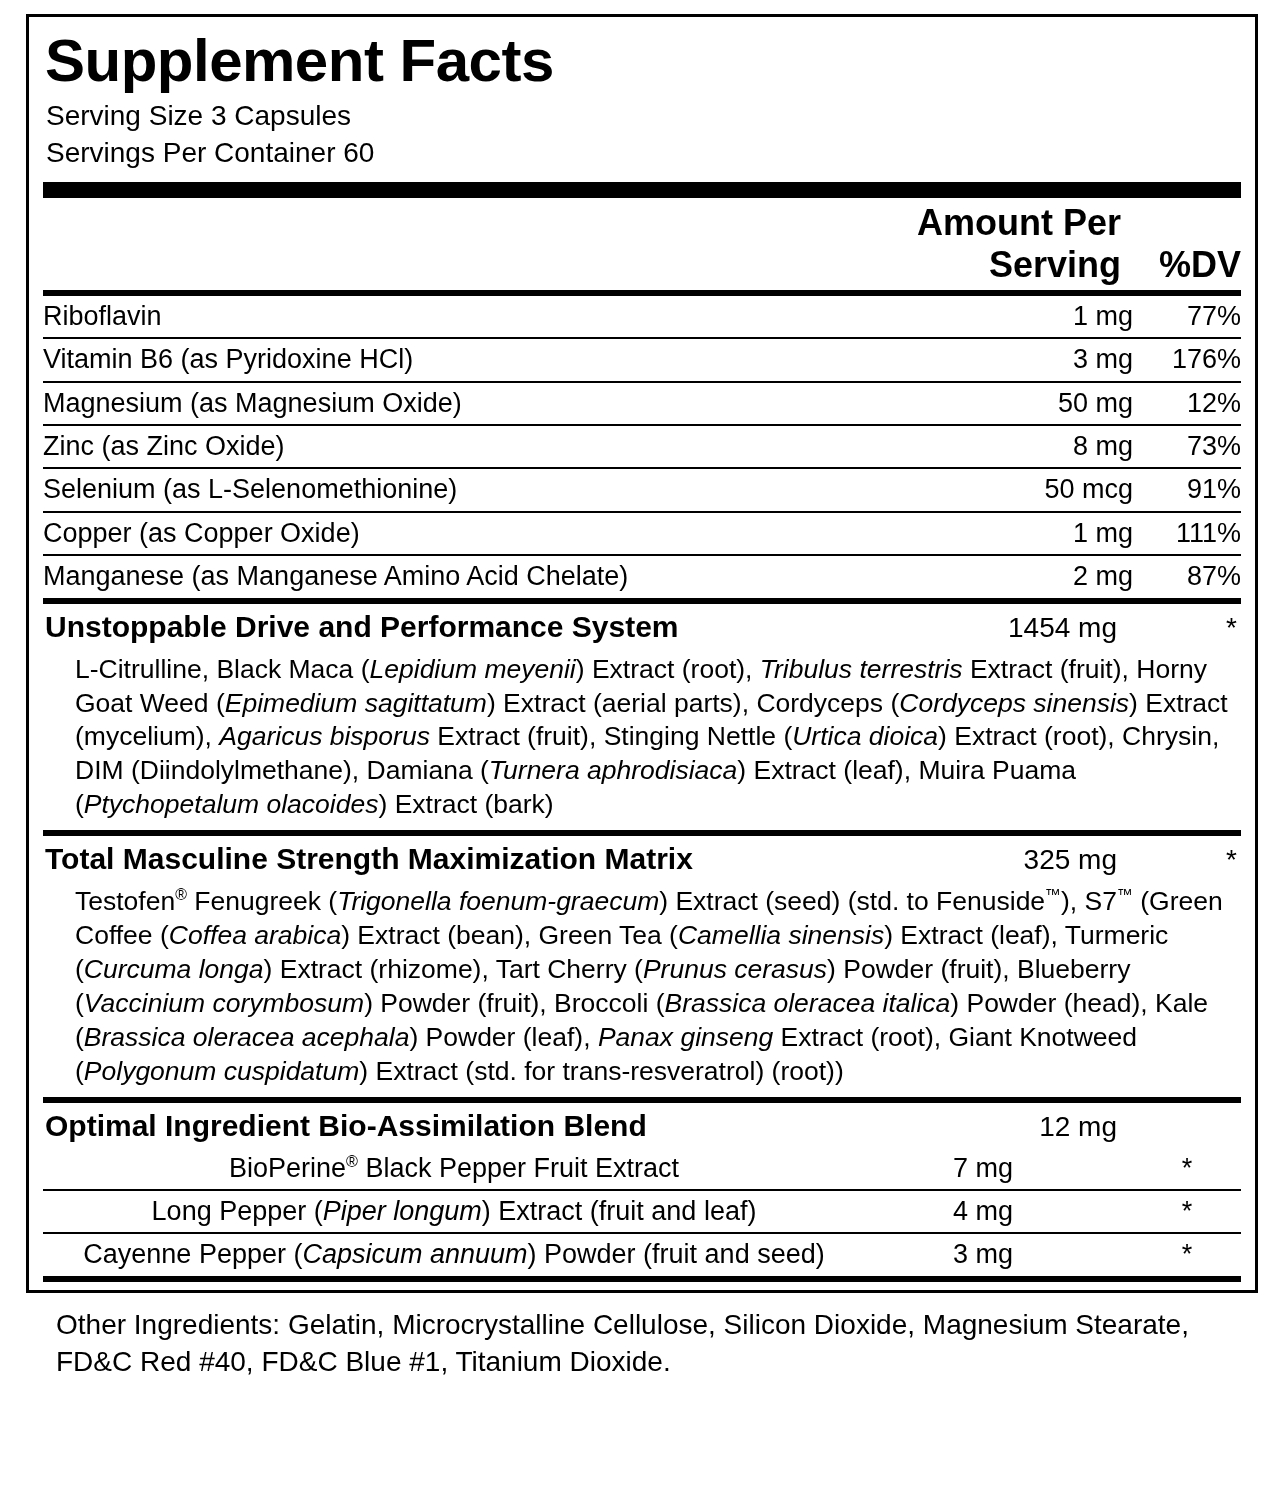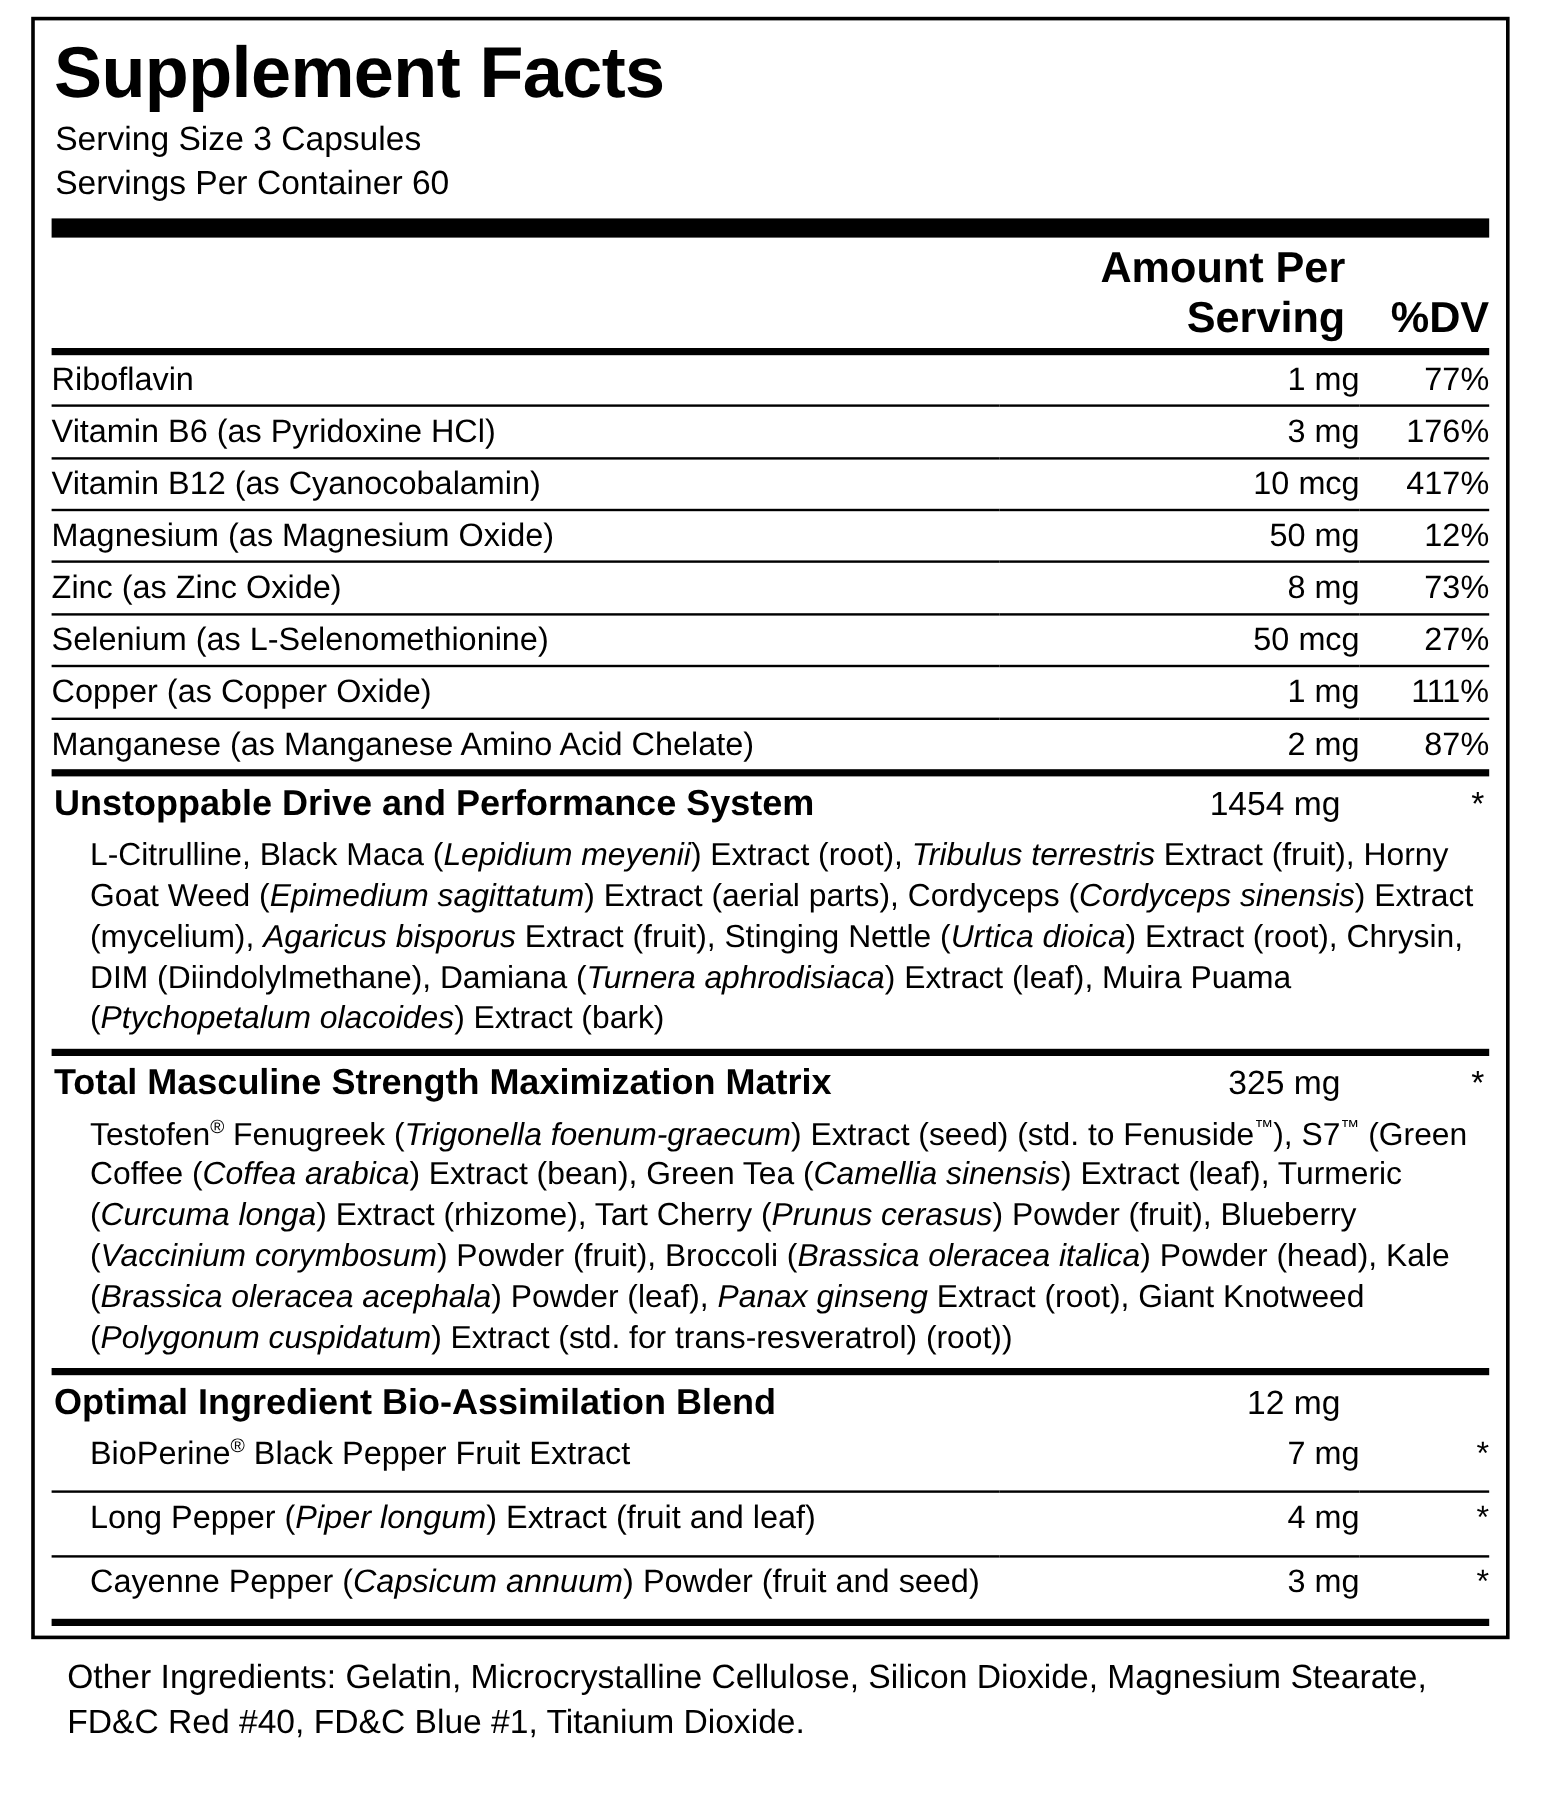--- a/index.html
+++ b/index.html
@@ -114,24 +114,25 @@
     line-height: 1.28;
     padding: 4px 6px 8px 32px;
     text-align: left;
   }
   .sub-table {
     width: 100%;
     border-collapse: collapse;
     font-size: 27px;
   }
   .sub-table td {
-    padding: 4px 0 15px 0;
+    padding: 4px 0 5px 0;
     border-bottom: 2px solid #000;
     vertical-align: top;
     line-height: 1.2;
+    text-align: center;
   }
   .sub-table td.name { padding-left: 32px; }
   .sub-table tr:last-child td { border-bottom: none; }
   .footnote {
     font-size: 26px;
     padding: 6px 0 2px 4px;
   }
   .other-ing {
     font-size: 28px;
     line-height: 1.32;
@@ -170,38 +171,33 @@
           <td class="name">Riboflavin</td>
           <td class="amt">1 mg</td>
           <td class="dv">77%</td>
         </tr>
         <tr>
           <td class="name">Vitamin B6 (as Pyridoxine HCl)</td>
           <td class="amt">3 mg</td>
           <td class="dv">176%</td>
         </tr>
         <tr>
-          <td class="name">Vitamin B12 (as Cyanocobalamin)</td>
-          <td class="amt">10 mcg</td>
-          <td class="dv">417%</td>
-        </tr>
-        <tr>
           <td class="name">Magnesium (as Magnesium Oxide)</td>
           <td class="amt">50 mg</td>
           <td class="dv">12%</td>
         </tr>
         <tr>
           <td class="name">Zinc (as Zinc Oxide)</td>
           <td class="amt">8 mg</td>
           <td class="dv">73%</td>
         </tr>
         <tr>
           <td class="name">Selenium (as L-Selenomethionine)</td>
           <td class="amt">50 mcg</td>
-          <td class="dv">27%</td>
+          <td class="dv">91%</td>
         </tr>
         <tr>
           <td class="name">Copper (as Copper Oxide)</td>
           <td class="amt">1 mg</td>
           <td class="dv">111%</td>
         </tr>
         <tr class="last-nutrient">
           <td class="name">Manganese (as Manganese Amino Acid Chelate)</td>
           <td class="amt">2 mg</td>
           <td class="dv">87%</td>

